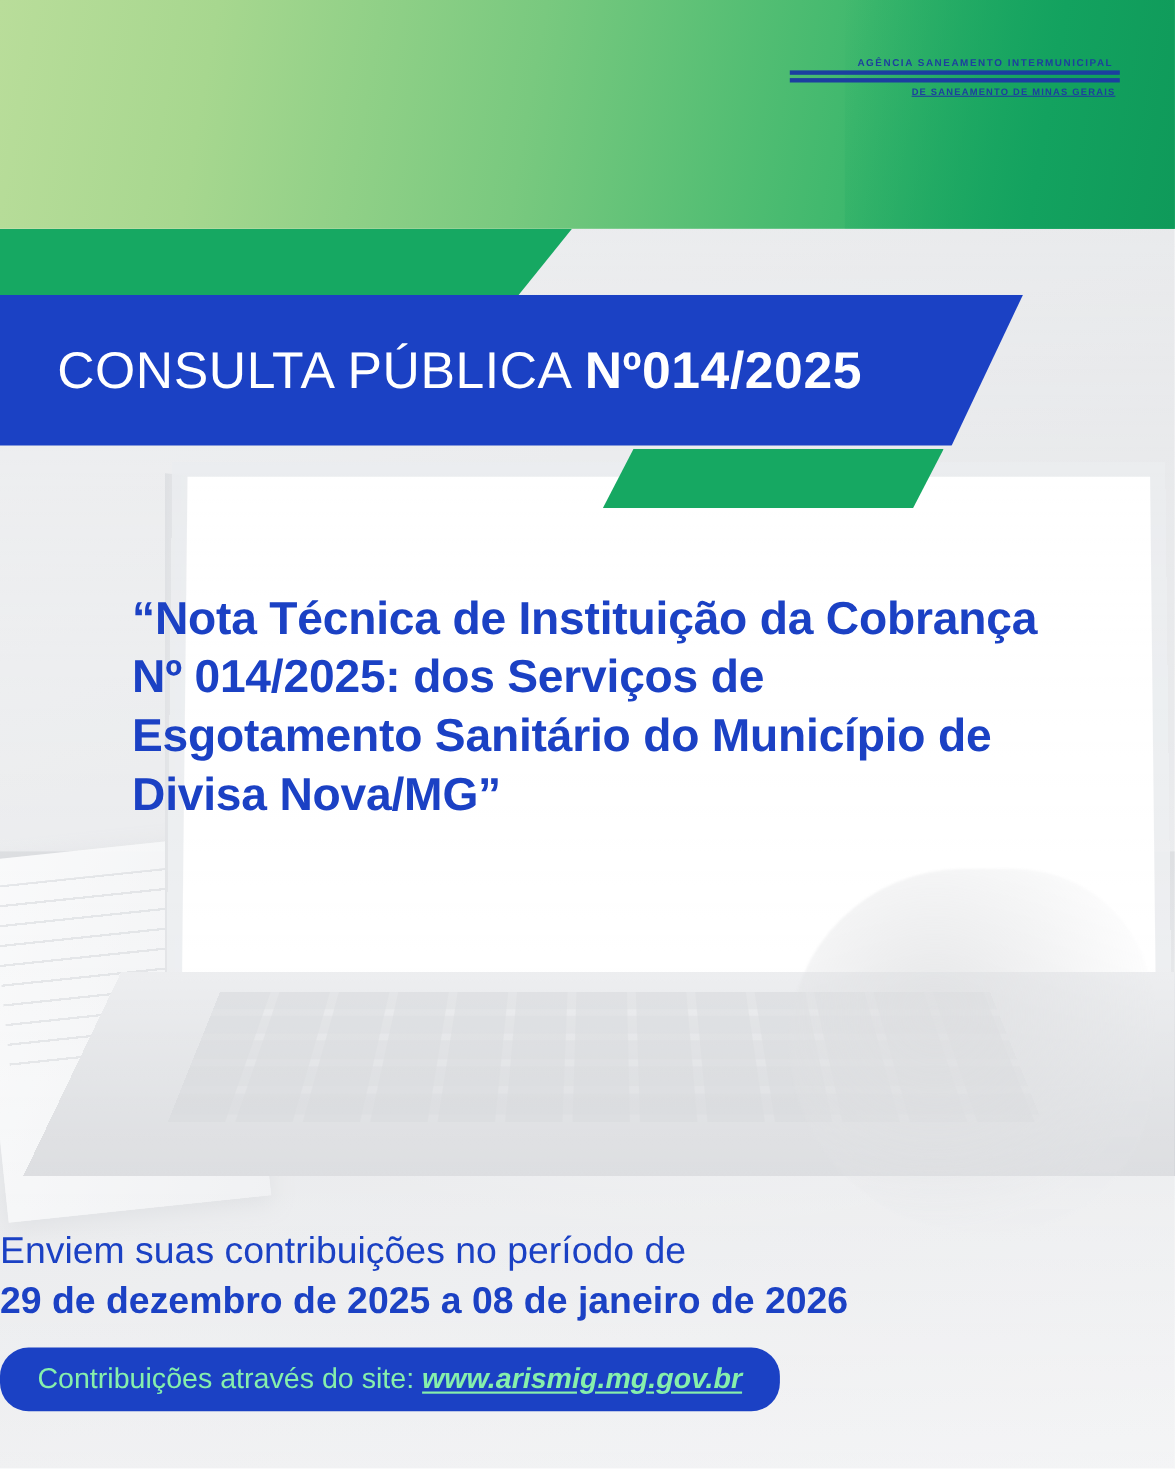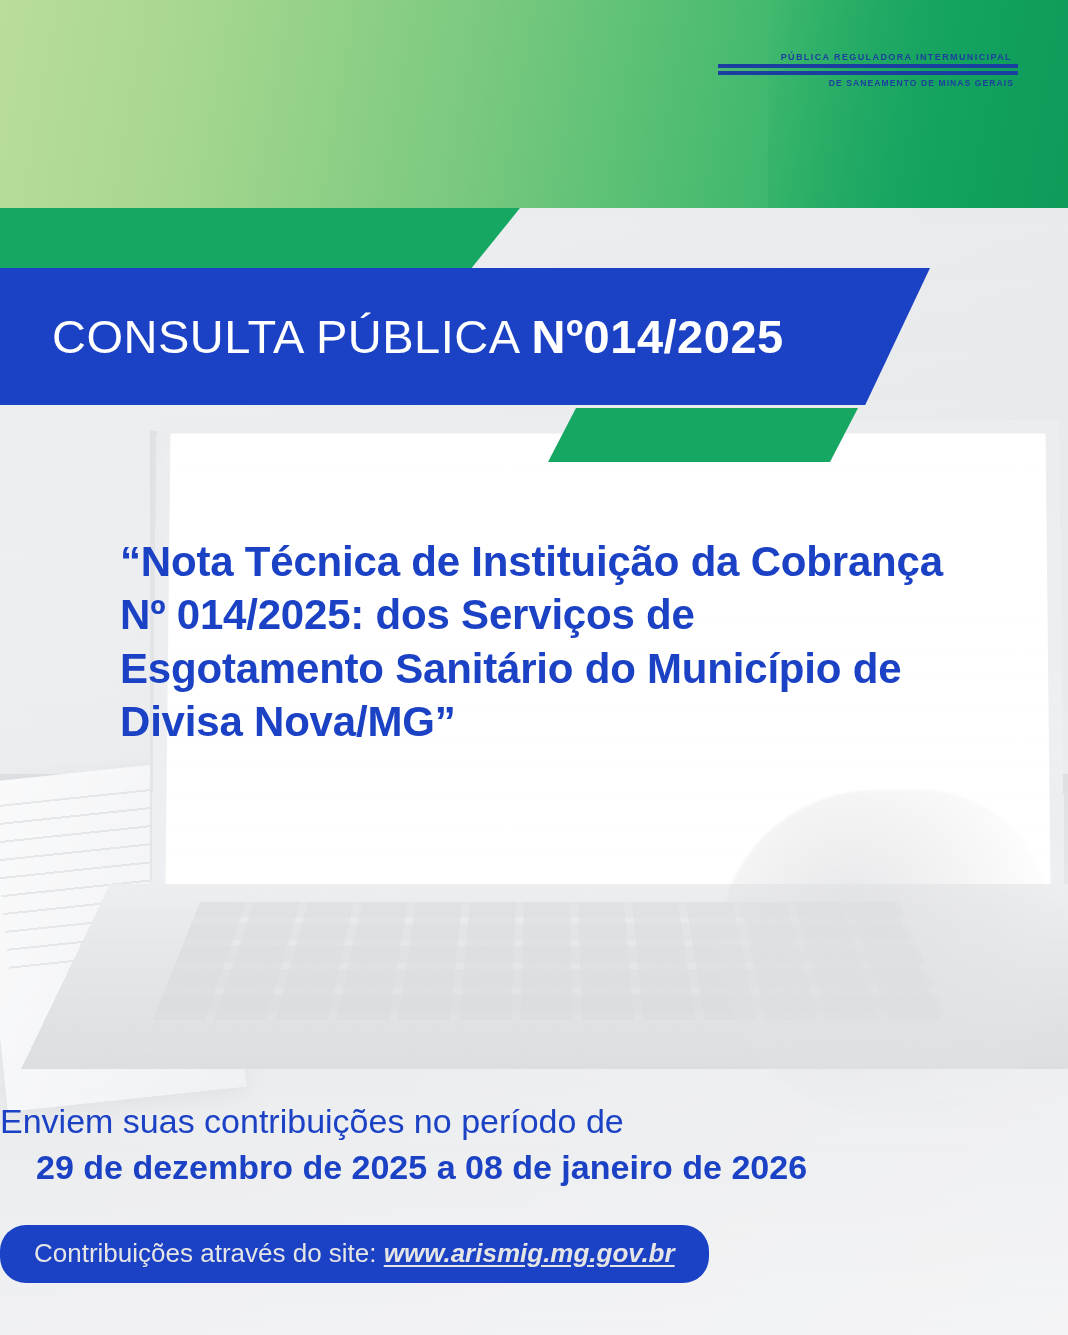--- a/index.html
+++ b/index.html
@@ -151,20 +151,21 @@
     -webkit-text-stroke: 1px #1b3fa0;
   }
   .logo-bottom {
     font-size: 8.5px;
     letter-spacing: 1.1px;
     font-weight: 700;
     color: #1d3f9e;
     text-align: right;
     padding-right: 4px;
     margin-top: 2px;
+    text-decoration: underline;
   }
   .logo-underline {
     height: 4px;
     background: #1b3fa0;
     margin: 2px 0 3px 0;
   }
 
   
   .green-strip {
     position: absolute;
@@ -233,27 +234,26 @@
     font-size: 34px;
     font-weight: 400;
     line-height: 1.25;
   }
   .cta-line2 {
     color: #1b41c4;
     font-size: 34px;
     font-weight: 800;
     line-height: 1.3;
     margin-top: 2px;
-    margin-left: 36px;
   }
   .cta-pill {
     display: inline-block;
-    margin-top: 36px;
+    margin-top: 20px;
     background: #1b41c4;
-    color: #e5e5e5;
+    color: #86efac;
     border-radius: 26px;
     padding: 13px 34px 14px 34px;
     font-size: 26px;
     font-weight: 500;
     white-space: nowrap;
   }
   .cta-pill .site {
     font-style: italic;
     font-weight: 600;
     text-decoration: underline;
@@ -274,21 +274,21 @@
     <div class="keyboard"></div>
     <div class="hands"></div>
     <div class="bg-wash"></div>
   </div>
 
   <div class="top-band">
     <div class="top-band-right"></div>
   </div>
 
   <div class="logo">
-    <div class="logo-top">PÚBLICA REGULADORA INTERMUNICIPAL</div>
+    <div class="logo-top">AGÊNCIA SANEAMENTO INTERMUNICIPAL</div>
     <div class="logo-underline"></div>
     <div class="logo-underline"></div>
     <div class="logo-bottom">DE SANEAMENTO DE MINAS GERAIS</div>
   </div>
 
   <div class="green-strip"></div>
   <div class="green-strip-2"></div>
 
   <div class="blue-banner">
     <div class="banner-text">

